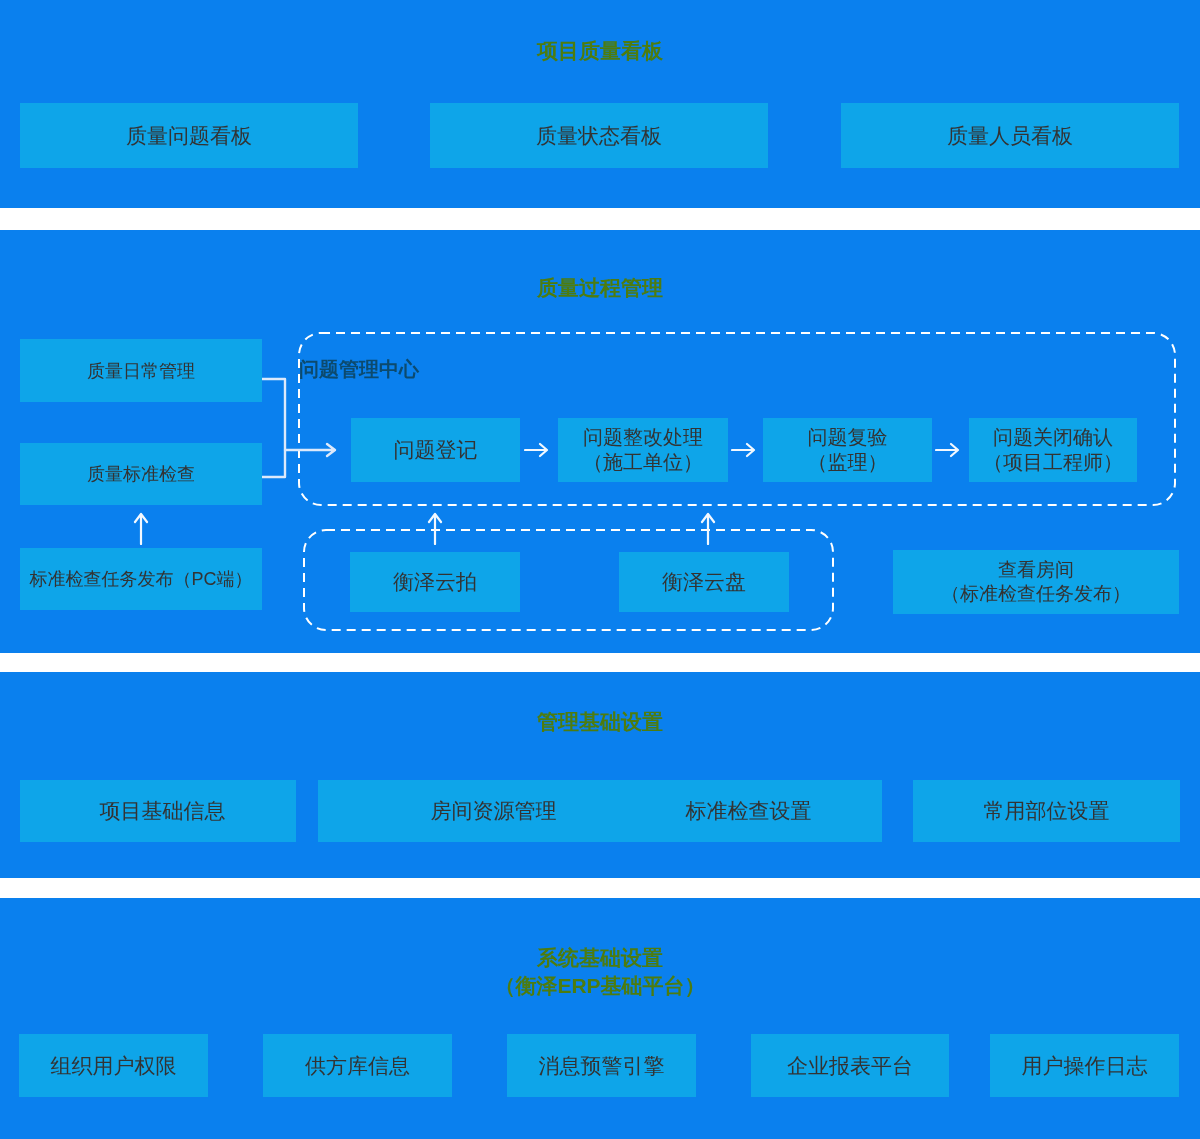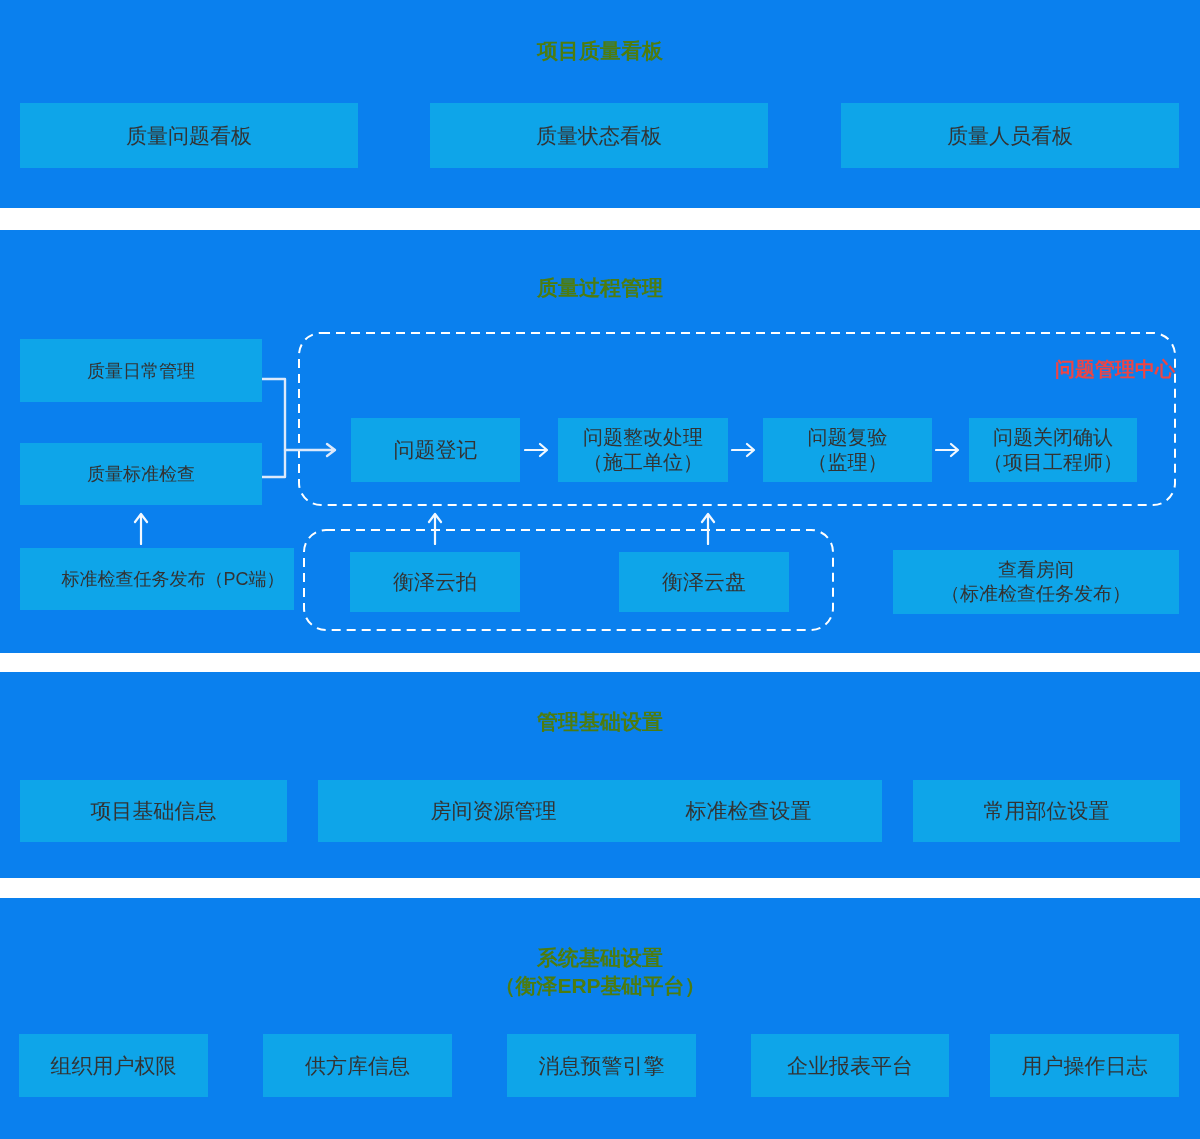--- a/index.html
+++ b/index.html
@@ -17,41 +17,41 @@
   .box{
     position:absolute;background:#0ea5e9;color:#333333;
     display:flex;align-items:center;justify-content:center;
     text-align:center;font-size:21px;
   }
   .box.two-line{flex-direction:column;font-size:20px;line-height:25px;}
   .box.small-text{font-size:18px;}
   .dashed-svg{position:absolute;}
   .arrow-svg{position:absolute;z-index:5;}
   .center-label{
-    position:absolute;text-align:right;color:#ef4444;
+    position:absolute;text-align:left;color:#0c4a6e;
     font-size:20px;font-weight:bold;line-height:26px;
   }
 </style>
 </head>
 <body>
 
 <div class="stage">
 
   <div class="panel" style="top:0;height:208px;"></div>
   <div class="panel-title" style="top:37px;">项目质量看板</div>
   <div class="box" style="left:20px;top:103px;width:338px;height:65px;">质量问题看板</div>
   <div class="box" style="left:430px;top:103px;width:338px;height:65px;">质量状态看板</div>
   <div class="box" style="left:841px;top:103px;width:338px;height:65px;">质量人员看板</div>
 
   <div class="panel" style="top:230px;height:423px;"></div>
   <div class="panel-title" style="top:274px;">质量过程管理</div>
 
   <div class="box small-text" style="left:20px;top:339px;width:242px;height:63px;">质量日常管理</div>
   <div class="box small-text" style="left:20px;top:443px;width:242px;height:62px;">质量标准检查</div>
-  <div class="box small-text" style="left:20px;top:548px;width:242px;height:62px;padding-left:32px;">标准检查任务发布（PC端）</div>
+  <div class="box small-text" style="left:20px;top:548px;width:242px;height:62px;">标准检查任务发布（PC端）</div>
 
   <svg class="arrow-svg" style="left:133px;top:510px;" width="16" height="35" viewBox="0 0 16 35">
     <path d="M8 34 V6 M2 12 L8 4 L14 12" fill="none" stroke="#f2f8ff" stroke-width="2.2" stroke-linecap="round" stroke-linejoin="round"></path>
   </svg>
 
   <svg class="dashed-svg" style="left:258px;top:358px;z-index:6;" width="86" height="132" viewBox="0 0 86 132">
     <path d="M4 21 H27 V119 H4" fill="none" stroke="#dce9fb" stroke-width="2.4" stroke-linejoin="round"></path>
     <path d="M27 92 H76 M69 86 L77 92 L69 98" fill="none" stroke="#dce9fb" stroke-width="2.4" stroke-linecap="round" stroke-linejoin="round"></path>
   </svg>
 
@@ -97,21 +97,21 @@
     <path d="M8 34 V6 M2 12 L8 4 L14 12" fill="none" stroke="#f2f8ff" stroke-width="2.2" stroke-linecap="round" stroke-linejoin="round"></path>
   </svg>
 
   <div class="box two-line" style="left:893px;top:550px;width:286px;height:64px;font-size:19px;line-height:24px;">
     <span>查看房间</span>
     <span>（标准检查任务发布）</span>
   </div>
 
   <div class="panel" style="top:672px;height:206px;"></div>
   <div class="panel-title" style="top:708px;">管理基础设置</div>
-  <div class="box" style="left:20px;top:780px;width:267px;height:62px;">项目基础信息</div>
+  <div class="box" style="left:20px;top:780px;width:267px;height:62px;padding-left:9px;">项目基础信息</div>
   <div class="box" style="left:318px;top:780px;width:267px;height:62px;padding-left:42px;">房间资源管理</div>
   <div class="box" style="left:615px;top:780px;width:267px;height:62px;">标准检查设置</div>
   <div class="box" style="left:913px;top:780px;width:267px;height:62px;">常用部位设置</div>
 
   <div class="panel" style="top:898px;height:241px;"></div>
   <div class="panel-title" style="top:944px;line-height:28px;">
     <div>系统基础设置</div>
     <div>（衡泽ERP基础平台）</div>
   </div>
   <div class="box" style="left:19px;top:1034px;width:189px;height:63px;">组织用户权限</div>

